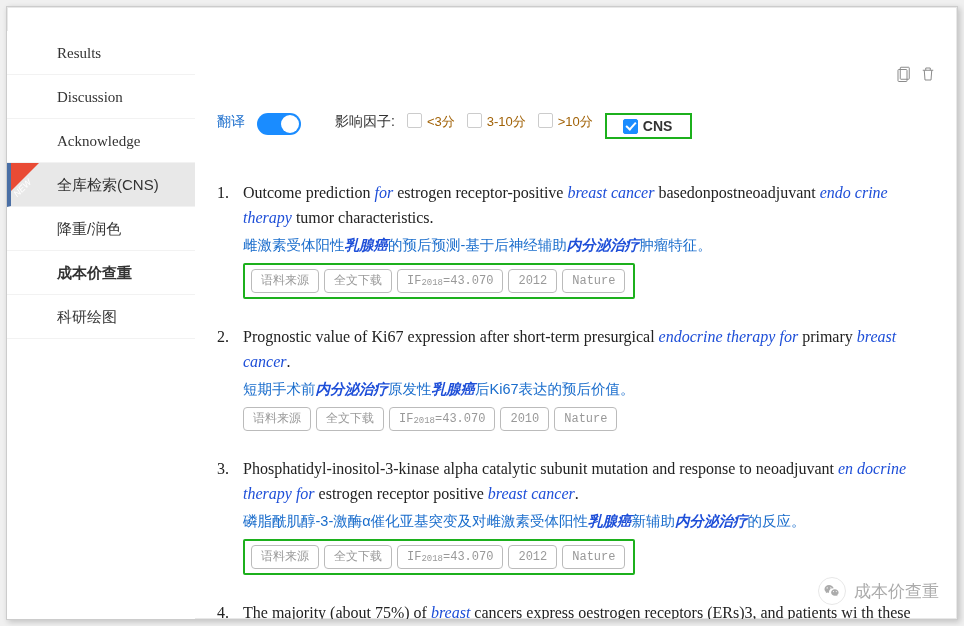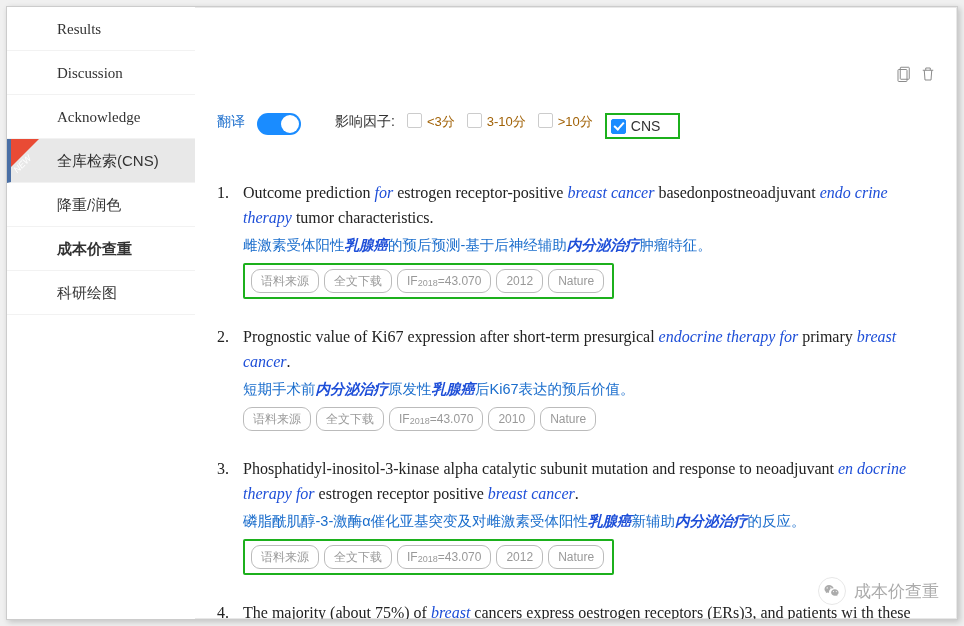--- a/index.html
+++ b/index.html
@@ -1,48 +1,48 @@
 <!DOCTYPE html>
 <html><head>
 <meta charset="utf-8">
 <style>
 * { box-sizing: border-box; margin: 0; padding: 0; }
 body { font-family: "Microsoft YaHei", "PingFang SC", Arial, sans-serif; background: #f0f0f0; padding: 6px; }
 .window { width: 952px; height: 614px; background: #fff; border: 1px solid #ccc; box-shadow: inset 0 0 0 1px #e8e8e8, 2px 2px 6px rgba(0,0,0,0.2); display: flex; overflow: hidden; position: relative; }
-.sidebar { width: 188px; background: #fff; flex-shrink: 0; padding-top: 0; }
+.sidebar { width: 188px; background: #fff; flex-shrink: 0; padding-top: 0; margin-top: 24px; }
 .sidebar-item { height: 44px; line-height: 44px; padding-left: 50px; color: #333; font-size: 15px; cursor: pointer; border-bottom: 1px solid #f2f2f2; position: relative; }
 .sidebar-item.latin { font-family: Georgia, "Times New Roman", serif; }
 .sidebar-item.active { background: #e8e8e8; border-left: 4px solid #4a6fa5; padding-left: 46px; }
 .sidebar-item.bold { font-weight: bold; }
 .ribbon { position: absolute; top: 0; left: 0; width: 0; height: 0; border-top: 28px solid #e94b35; border-right: 28px solid transparent; }
 .ribbon span { position: absolute; top: -25px; left: 1px; color: #fff; font-size: 9px; font-style: italic; transform: rotate(-45deg); }
 .main { flex: 1; padding: 0 18px 0 22px; overflow-y: auto; position: relative; }
 .toprow { height: 50px; }
 .top-icons { position: absolute; right: 20px; top: 58px; display: flex; gap: 6px; color: #888; }
 .top-icons svg { width: 18px; height: 18px; stroke: #888; fill: none; stroke-width: 1.3; }
 .filter-bar { display: flex; align-items: flex-start; gap: 12px; height: 46px; margin-top: 56px; font-size: 14px; color: #333; }
 .filter-label-blue { color: #1a6dcc; }
 .toggle { width: 44px; height: 22px; background: #1a8cff; border-radius: 11px; position: relative; cursor: pointer; }
 .toggle::after { content: ""; position: absolute; right: 2px; top: 2px; width: 18px; height: 18px; background: #fff; border-radius: 50%; }
 .checkbox { width: 15px; height: 15px; border: 1px solid #ccc; border-radius: 2px; display: inline-block; vertical-align: -2px; margin-right: 5px; }
 .checkbox.checked { background: #1a8cff; border-color: #1a8cff; position: relative; }
 .checkbox.checked::after { content: ""; position: absolute; left: 4px; top: 0.5px; width: 4px; height: 8px; border: solid #fff; border-width: 0 2px 2px 0; transform: rotate(42deg); }
 .filter-opt { color: #a16207; font-size: 13px; }
-.cns-box { border: 2px solid #1cb01c; padding: 3px 18px 3px 4px; display: flex; align-items: center; }
+.cns-box { border: 2px solid #1cb01c; padding: 3px 18px 3px 16px; display: flex; align-items: center; font-weight: bold; }
 .results { margin-top: 22px; }
 .result { display: flex; margin-bottom: 26px; font-size: 16px; line-height: 1.55; }
 .result-num { width: 26px; flex-shrink: 0; font-family: Georgia, serif; color: #222; }
 .result-body { flex: 1; }
 .title-en { font-family: Georgia, "Times New Roman", serif; color: #222; }
 .title-en .hl, .trans .hl { color: #1d4ed8; font-style: italic; }
 .trans { color: #1a6dcc; font-size: 14.5px; margin-top: 3px; }
 .trans .hl { font-weight: bold; font-style: italic; }
 .badges { margin-top: 7px; display: flex; gap: 5px; }
 .badges.boxed { border: 2px solid #1cb01c; padding: 4px 8px 4px 6px; width: fit-content; border-radius: 2px; }
-.badge { border: 1px solid #bbb; color: #999; font-size: 12px; padding: 1.5px 9px; border-radius: 9px; font-family: Liberation Sans, sans-serif; }
+.badge { border: 1px solid #bbb; color: #999; font-size: 12px; padding: 1.5px 9px; border-radius: 4px; font-family: Liberation Mono, monospace; }
 .badge sub { font-size: 9px; vertical-align: -1px; }
 .watermark { position: absolute; right: 18px; bottom: 14px; display: flex; align-items: center; gap: 8px; color: #888; font-size: 17px; font-weight: 500; opacity: 0.7; }
 .wm-icon { width: 28px; height: 28px; border-radius: 50%; background: #fff; border: 1px solid #ddd; display: flex; align-items: center; justify-content: center; }
 .wm-icon svg { width: 18px; height: 18px; fill: #888; }
 ::-webkit-scrollbar { width: 10px; }
 ::-webkit-scrollbar-thumb { background: #ccc; border-radius: 5px; }
 </style>
 </head>
 <body>
 

